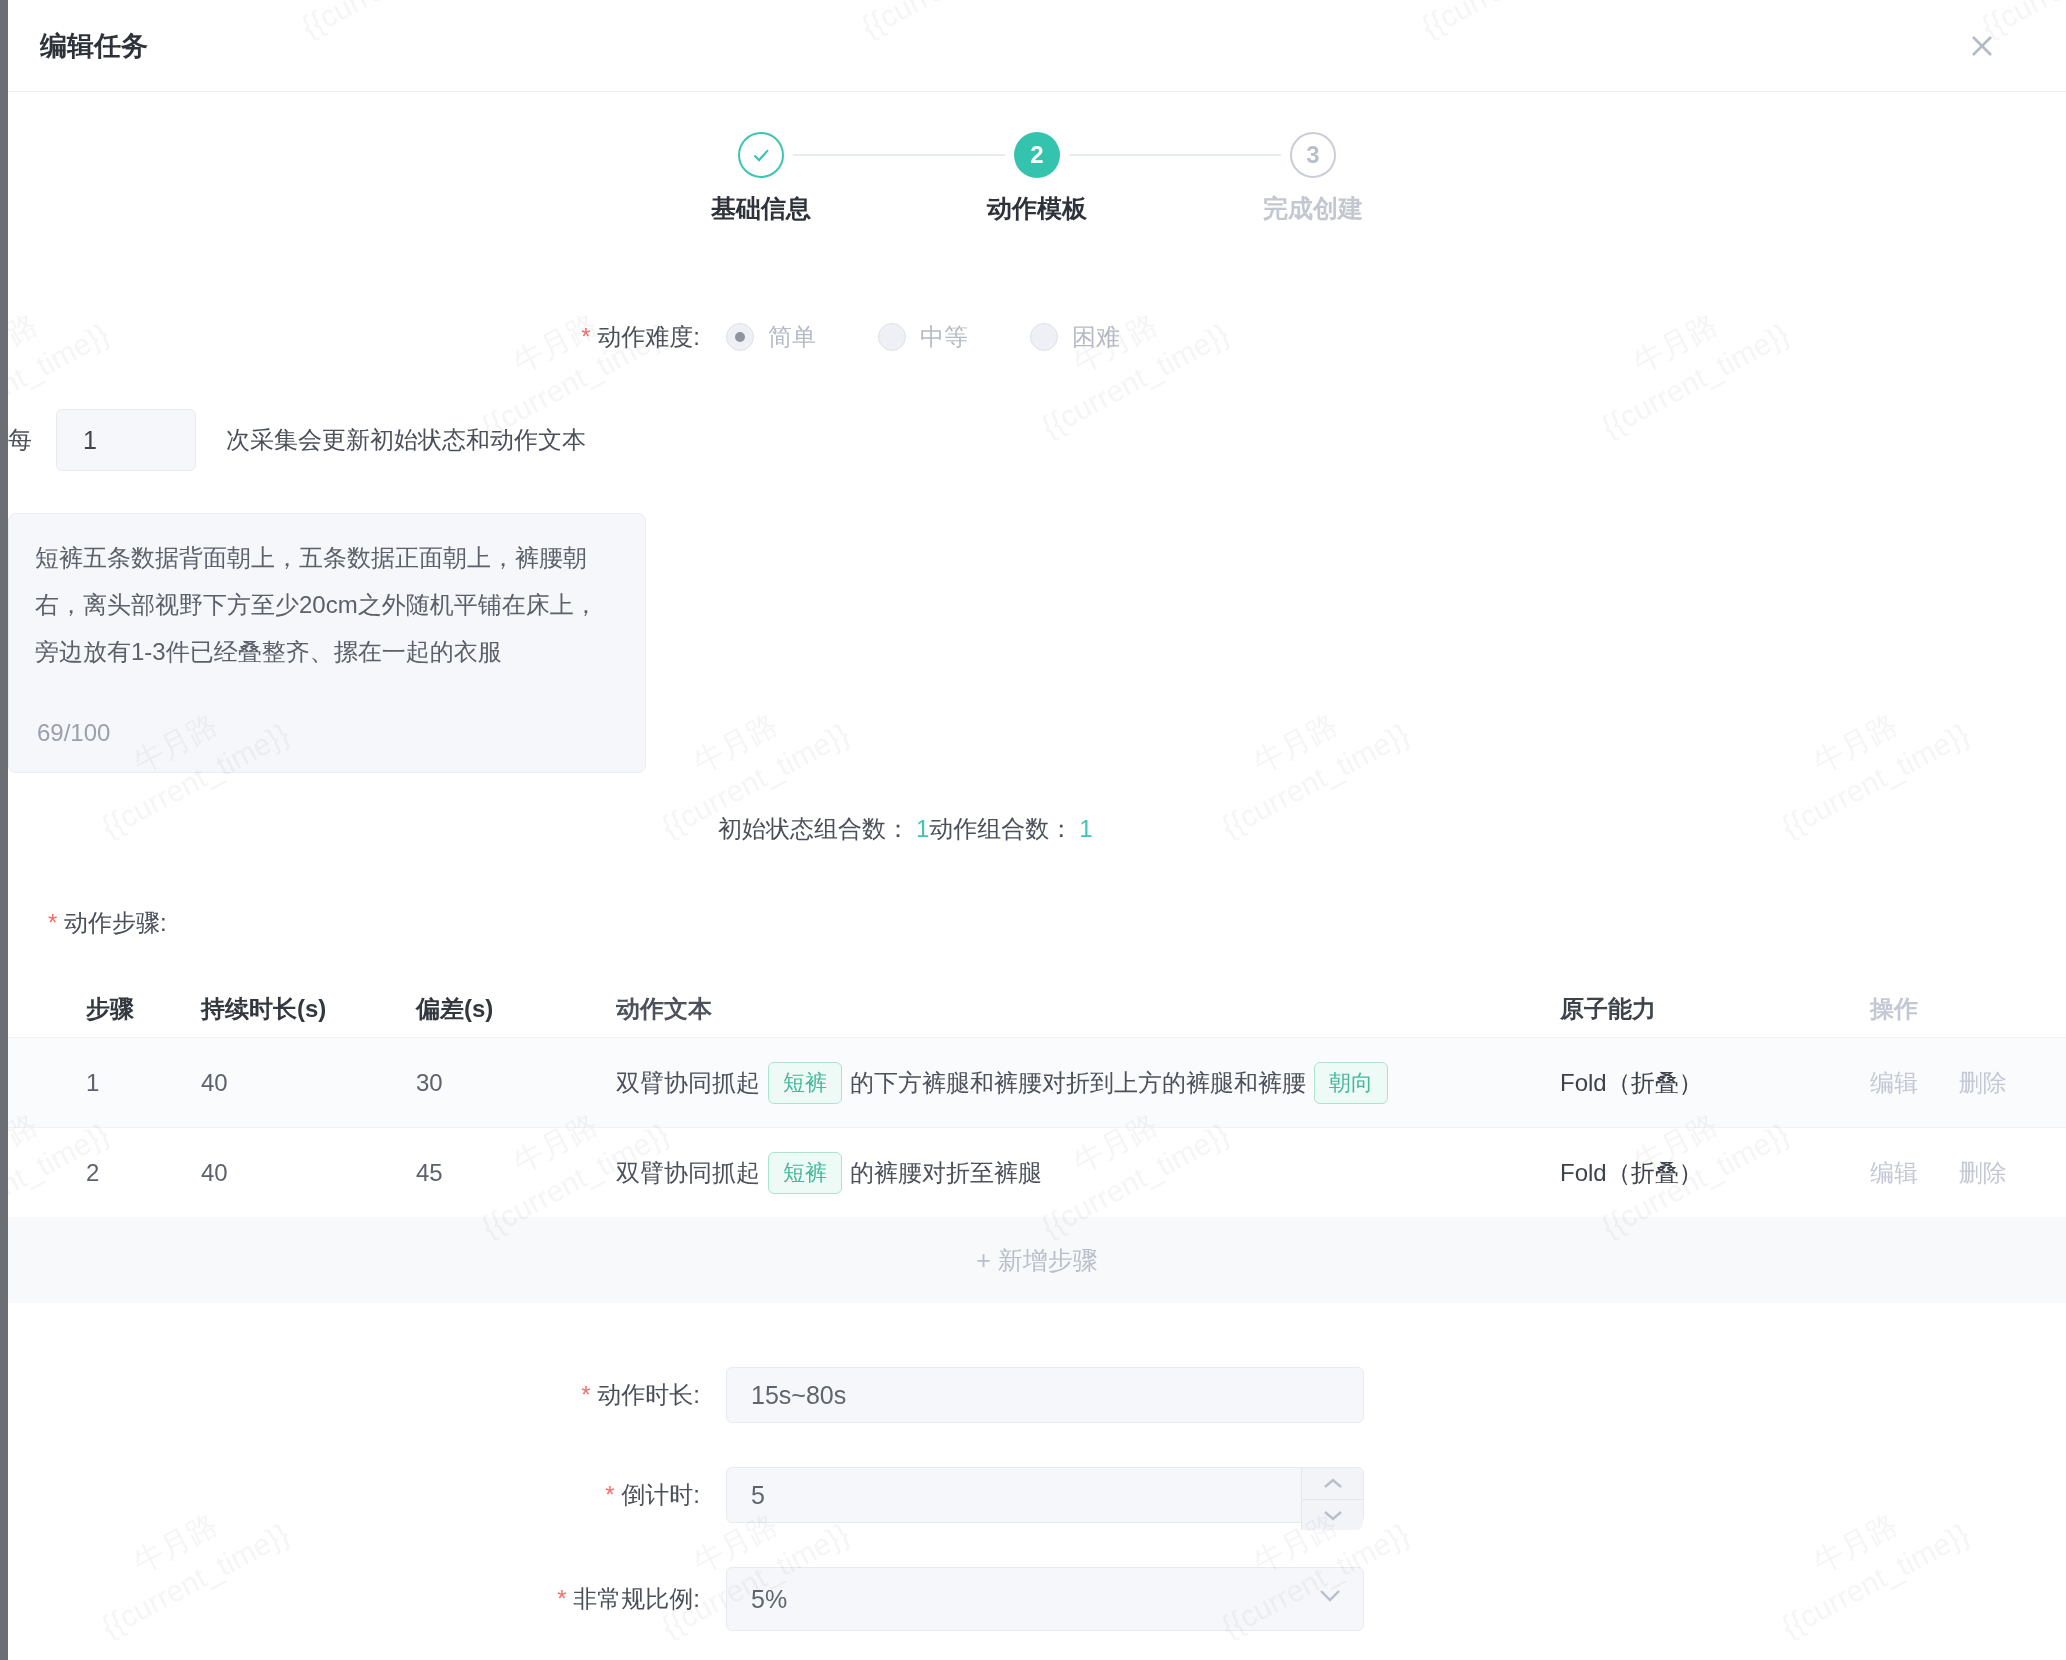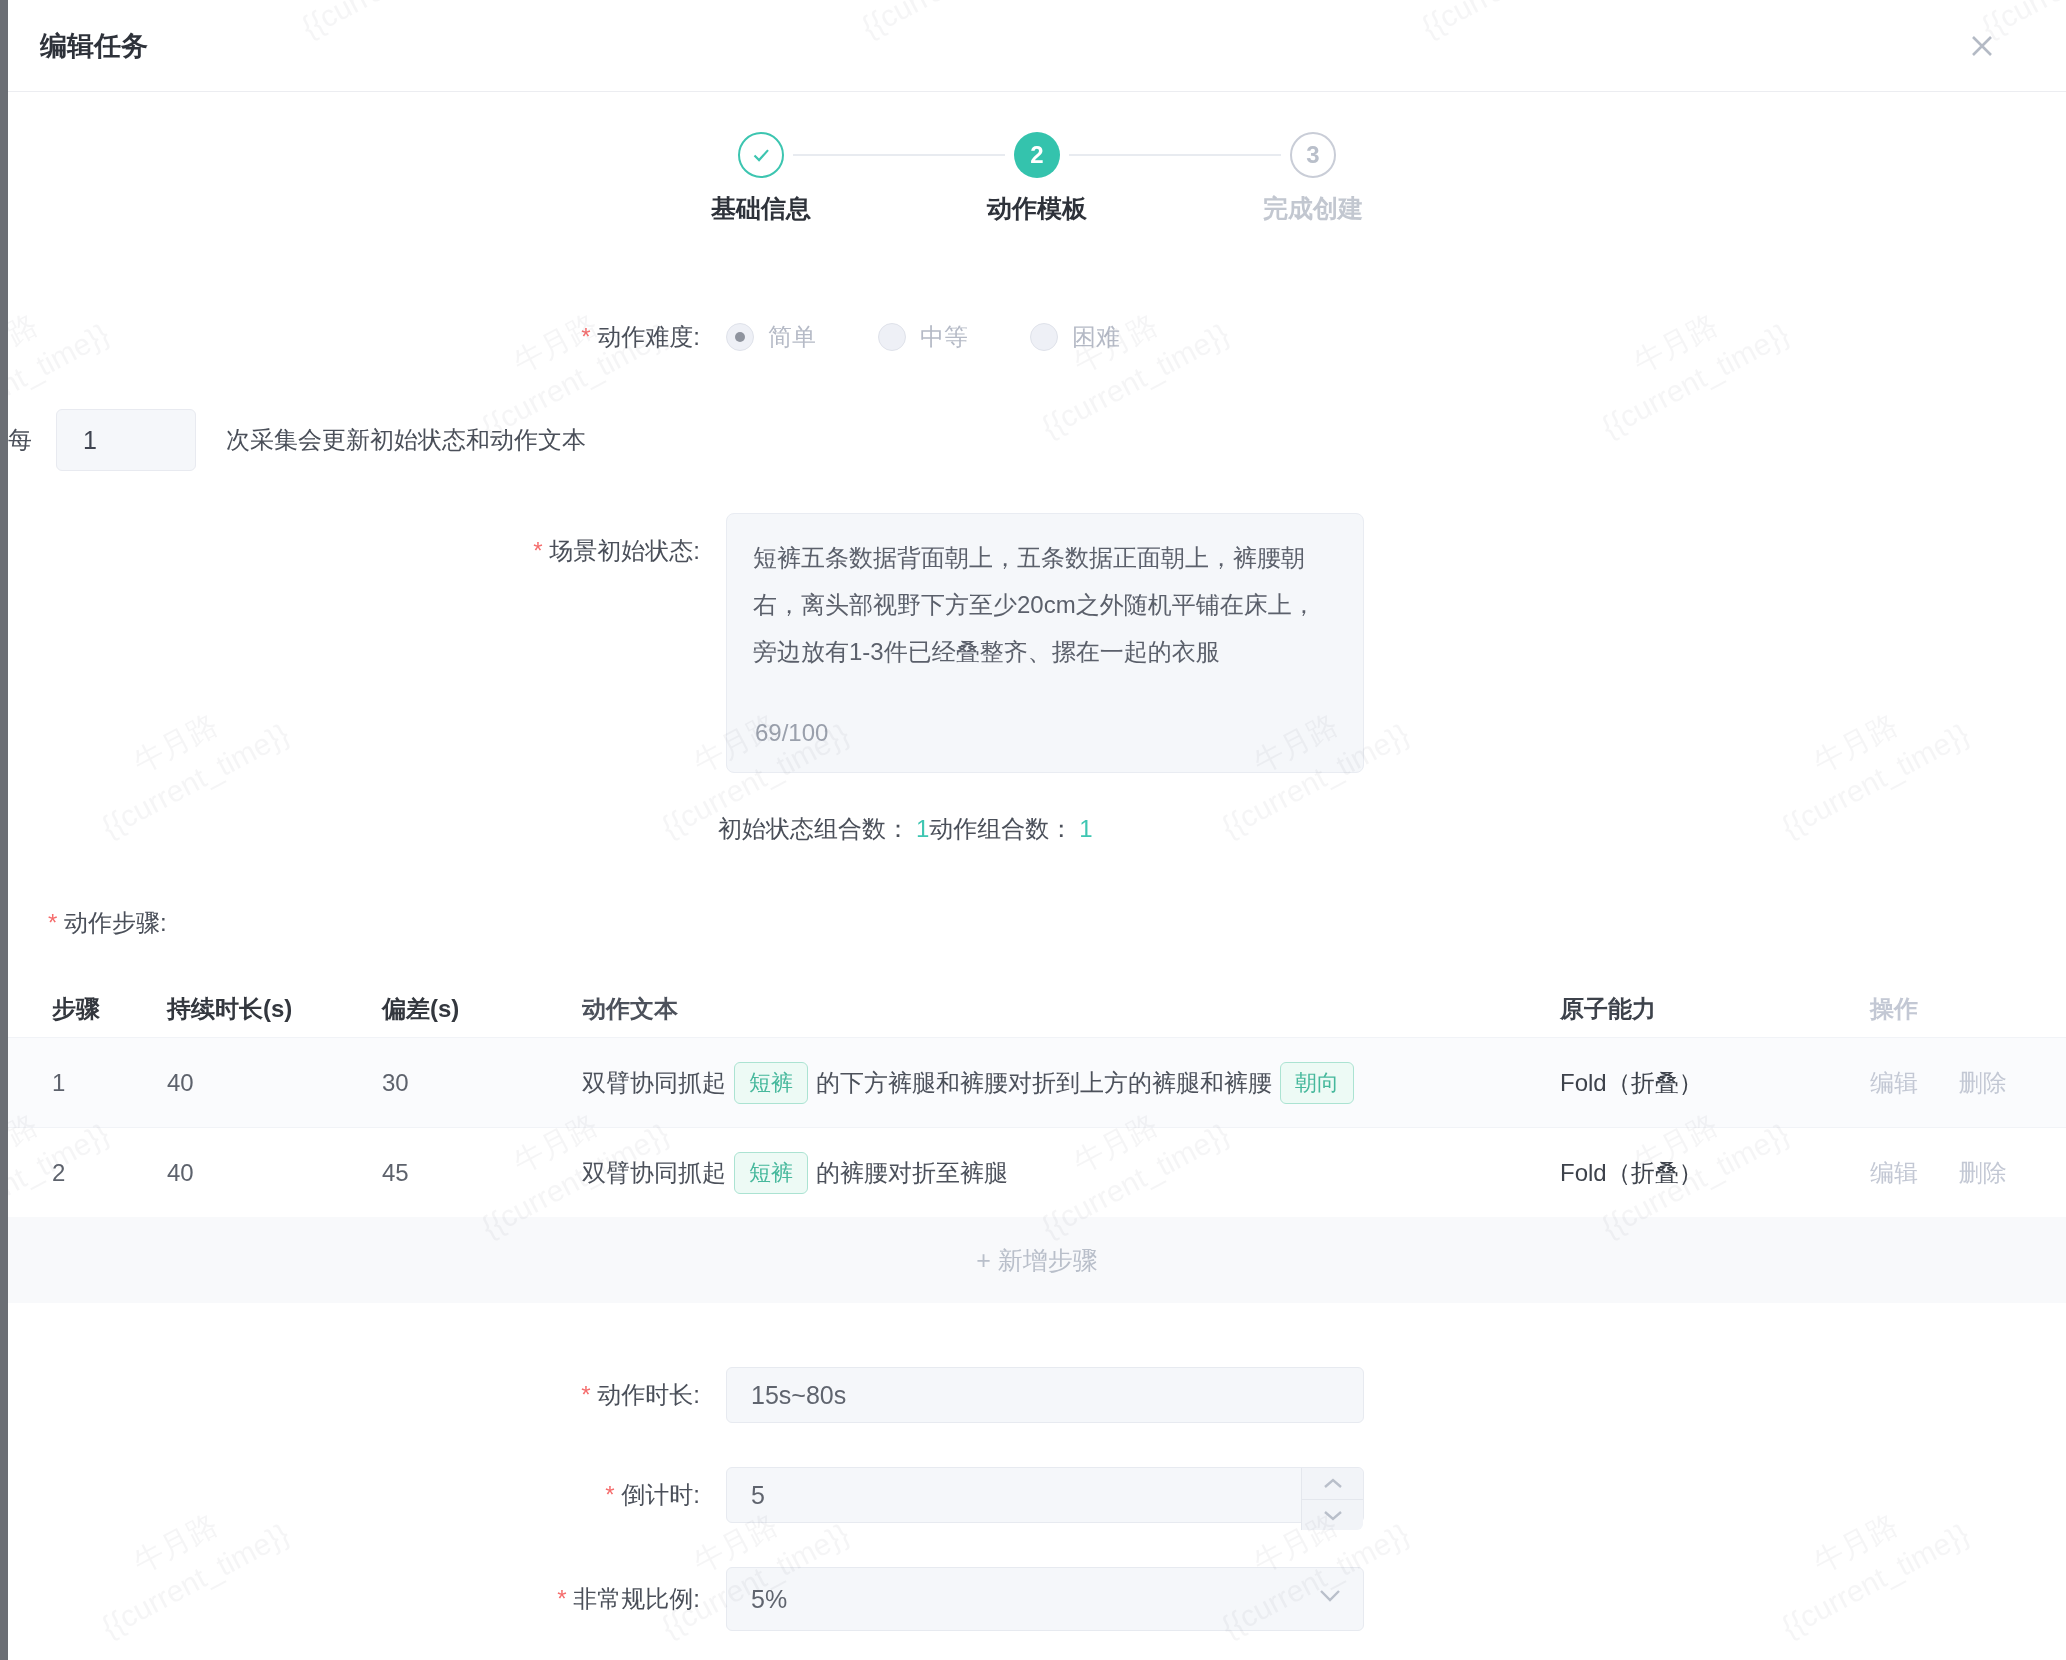--- a/index.html
+++ b/index.html
@@ -80,21 +80,21 @@
     display:flex; font-size:24px; color:#4a4f59;
   }
   .combo-value { color:#3ec6b2; margin-left:6px; }
   .section-label { margin:62px 0 0 40px; font-size:24px; color:#4a4f59; }
   
   .steps-table { margin-top:42px; font-size:24px; }
   .thead { display:flex; align-items:center; height:56px; font-weight:700; color:#33373e; }
   .trow { display:flex; align-items:center; height:90px; border-top:1px solid #f1f3f7; color:#5d626c; }
   .trow-striped { background:#fafbfd; }
   .trow:last-of-type { border-bottom:1px solid #f1f3f7; }
-  .c-step { width:115px; padding-left:44px; box-sizing:content-box; flex:none; }
+  .c-step { width:115px; padding-left:78px; box-sizing:content-box; flex:none; }
   .c-dur  { width:215px; flex:none; }
   .c-dev  { width:200px; flex:none; }
   .c-text { flex:1; display:flex; align-items:center; flex-wrap:nowrap; color:#4c515b; overflow:hidden; }
   .c-ability { width:310px; flex:none; color:#3d424b; }
   .c-ops  { width:196px; flex:none; color:#c3c8d4; }
   .c-ops span { margin-right:34px; cursor:pointer; }
   .tag {
     display:inline-flex; align-items:center; height:42px; padding:0 14px;
     margin:0 8px; border-radius:6px; font-size:22px;
     background:#edfaf5; border:1px solid #abe3d2; color:#46b89c; white-space:nowrap;
@@ -199,21 +199,20 @@
     </div>
   </div>
 
   <div class="form-row row-statechange">
     <span class="inline-text">每</span>
     <input class="mini-input" value="1" style="">
     <span class="inline-text">次采集会更新初始状态和动作文本</span>
   </div>
 
   <div class="form-row row-initial">
-    <div class="form-label req">场景初始状态:</div>
     <div class="textarea-box">
       <div>短裤五条数据背面朝上，五条数据正面朝上，裤腰朝右，离头部视野下方至少20cm之外随机平铺在床上，旁边放有1-3件已经叠整齐、摞在一起的衣服</div>
       <div class="textarea-counter">69/100</div>
     </div>
   </div>
 
   <div class="row-combos">
     <div>
       <span>初始状态组合数：</span><span class="combo-value">1</span>
     </div>

